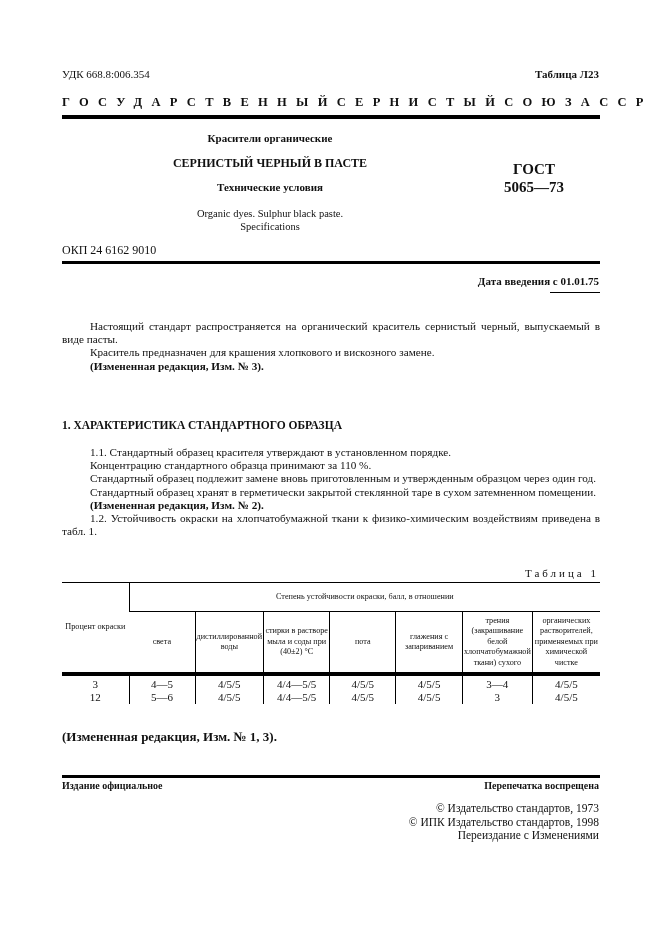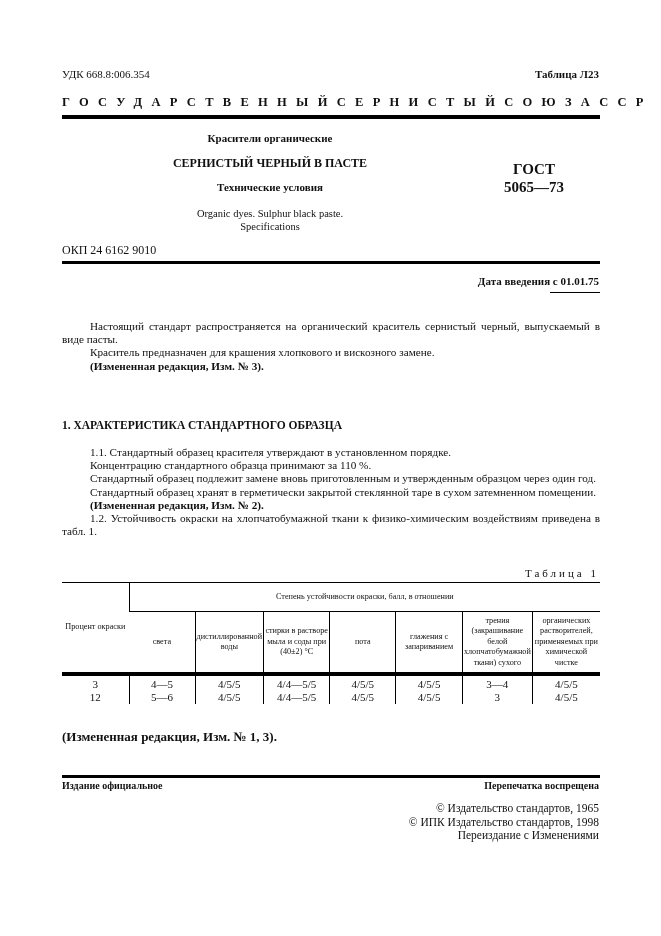--- a/index.html
+++ b/index.html
@@ -137,16 +137,16 @@
   </tr>
 </tbody>
   </table>
 
 <div class="abs after-table">(Измененная редакция, Изм. № 1, 3).</div>
 
 <div class="abs rule-mid" style="top:775px;"></div>
 <div class="abs footer-left">Издание официальное</div>
 <div class="abs footer-right">Перепечатка воспрещена</div>
 <div class="abs copy">
-  <div>© Издательство стандартов, 1965</div>
+  <div>© Издательство стандартов, 1973</div>
   <div>© ИПК Издательство стандартов, 1998</div>
   <div>Переиздание с Изменениями</div>
 </div>
 
 </body></html>

